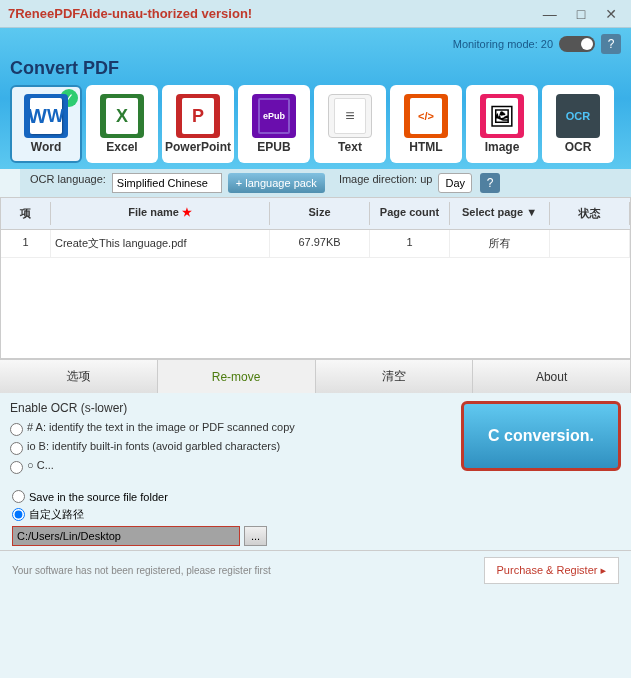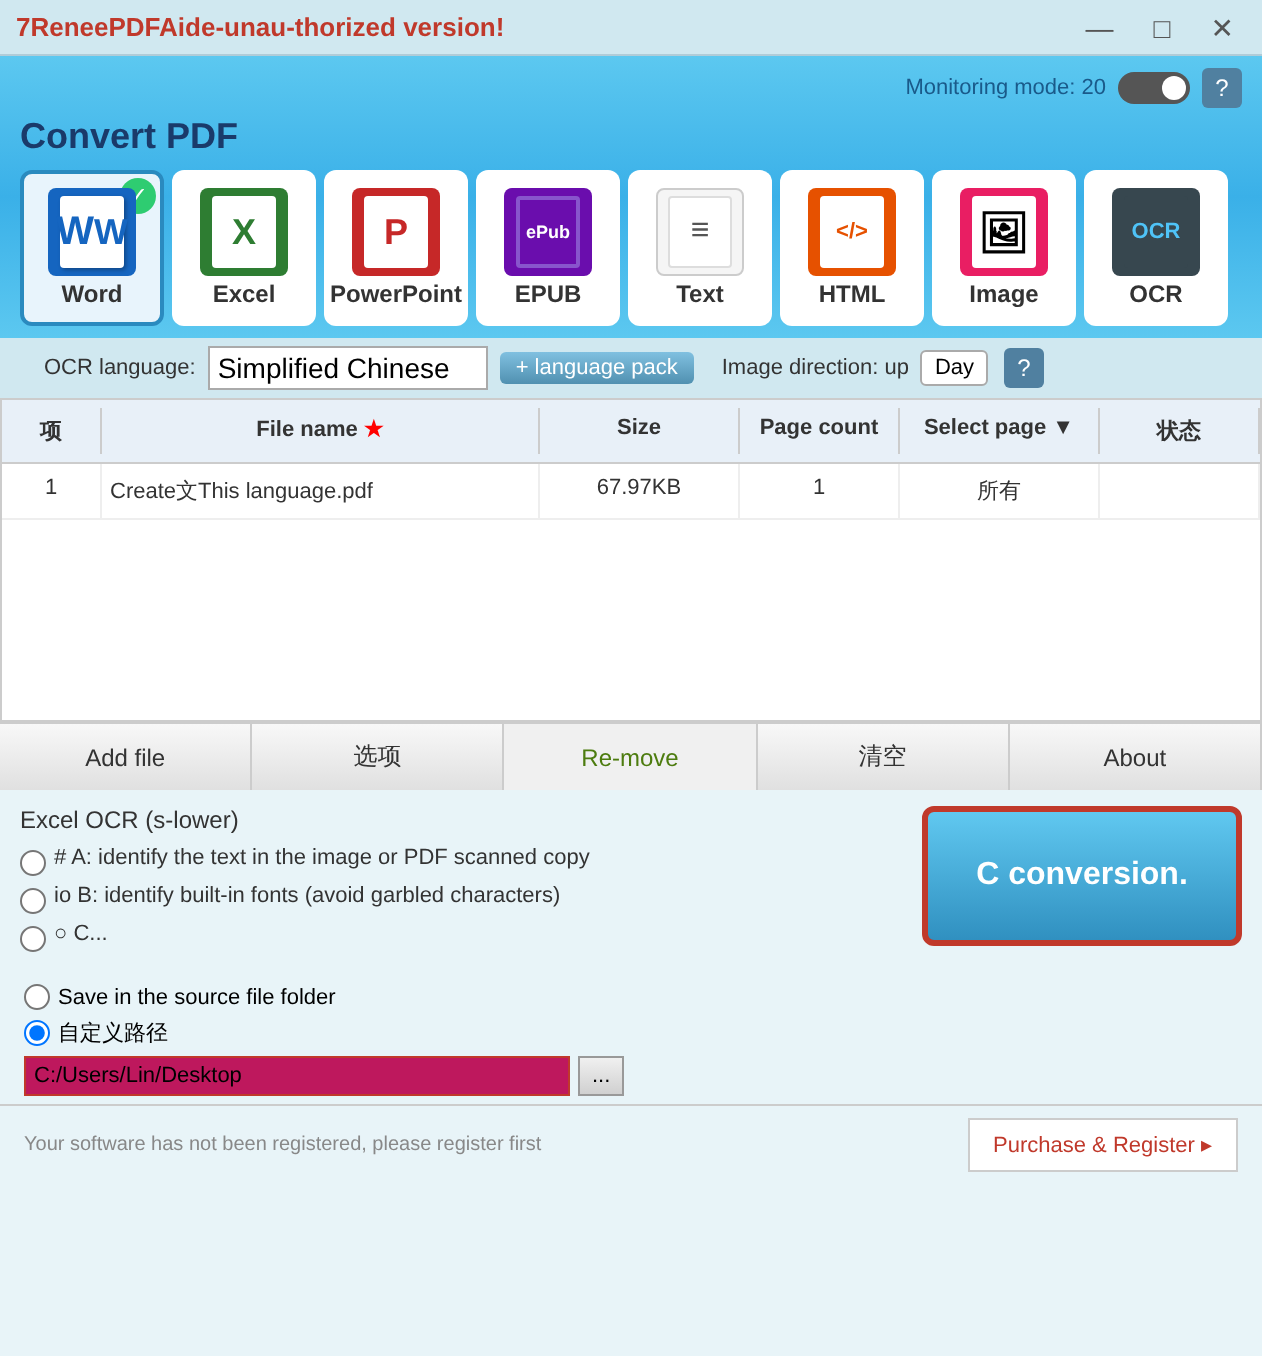--- a/index.html
+++ b/index.html
@@ -77,30 +77,30 @@
     .icon-ppt { background: #c62828; }
     .icon-epub { background: #6a0dad; }
     .icon-text { background: #f5f5f5; border: 1px solid #ccc; }
     .icon-html { background: #e65100; }
     .icon-image { background: #e91e63; }
     .icon-ocr { background: #37474f; }
 
     
     .ocr-row {
       background: #d0e8f0;
-      padding: 4px 22px;
+      padding: 4px 10px;
       display: flex;
-      align-items: center;
       gap: 6px;
       font-size: 11px;
       color: #333;
+      margin-left: 20px;
     }
     .ocr-row input[type=text] {
-      border: 1px solid #aaa; padding: 2px 4px; font-size: 14px;
-      background: white; width: 140px;
+      border: 1px solid #aaa; padding: 2px 4px; font-size: 11px;
+      background: white; width: 110px;
     }
     .lang-pack-btn {
       background: linear-gradient(180deg, #80c0e0, #5090b0);
       border: none; border-radius: 3px; color: white; padding: 2px 8px;
       font-size: 11px; cursor: pointer;
     }
     .img-dir-label { margin-left: 8px; }
     .day-btn {
       background: white; border: 1px solid #aaa; border-radius: 3px;
       padding: 2px 6px; font-size: 11px; cursor: pointer;
@@ -162,21 +162,21 @@
     .bottom-area {
       display: flex; align-items: flex-start; padding: 4px 12px;
       background: #e8f4f8; gap: 10px;
     }
     .output-options { flex: 1; }
     .output-radio { display: flex; align-items: center; gap: 4px; font-size: 11px; margin-bottom: 4px; }
     .output-path-row { display: flex; align-items: center; gap: 4px; }
     .output-radio-active { display: flex; align-items: center; gap: 4px; font-size: 11px; margin-bottom: 4px; }
     .output-path-input {
       border: 1px solid #c0392b; padding: 3px 4px; font-size: 11px;
-      width: 273px; background: #be185d;
+      width: 228px; background: #a3a3a3;
     }
     .browse-btn {
       background: linear-gradient(180deg, #f0f0f0, #d0d0d0);
       border: 1px solid #999; padding: 3px 6px; cursor: pointer; font-size: 11px;
     }
 
     
     .conversion-btn {
       width: 160px; height: 70px;
       background: linear-gradient(180deg, #60c8f0, #3090c0);
@@ -331,30 +331,29 @@
     <div class="table-cell" style="text-align:left; padding-left:4px;">Create文This language.pdf</div>
     <div class="table-cell">67.97KB</div>
     <div class="table-cell">1</div>
     <div class="table-cell">所有</div>
     <div class="table-cell"></div>
   </div>
   <div class="table-empty"></div>
 </div>
 
 <div class="action-row">
-  <button class="action-btn">Add file</button>
   <button class="action-btn">选项</button>
   <button class="action-btn disabled">Re-move</button>
   <button class="action-btn">清空</button>
   <button class="action-btn">About</button>
 </div>
 
 <div style="display:flex; align-items:flex-start; background:#e8f4f8; padding: 8px 10px; gap: 10px;">
   <div class="ocr-options" style="flex:1; padding:0;">
-    <div class="ocr-title">Excel OCR (s-lower)</div>
+    <div class="ocr-title">Enable OCR (s-lower)</div>
     <div class="ocr-option">
       <input type="radio" name="ocr_mode" style="">
       <span># A: identify the text in the image or PDF scanned copy</span>
     </div>
     <div class="ocr-option">
       <input type="radio" name="ocr_mode" style="">
       <span>io B: identify built-in fonts (avoid garbled characters)</span>
     </div>
     <div class="ocr-option">
       <input type="radio" name="ocr_mode" style="">

